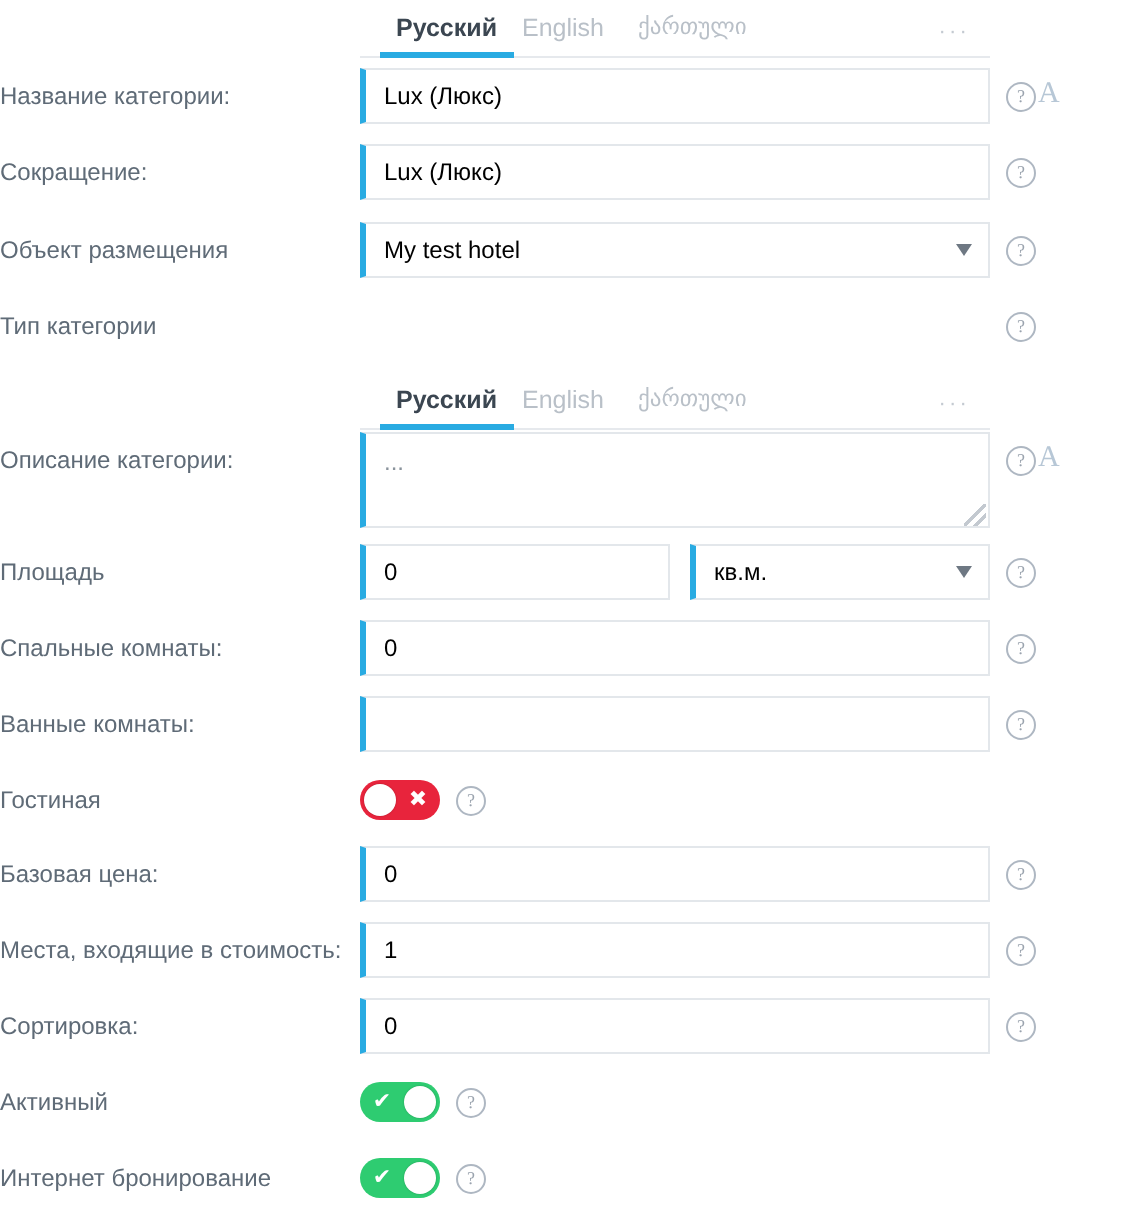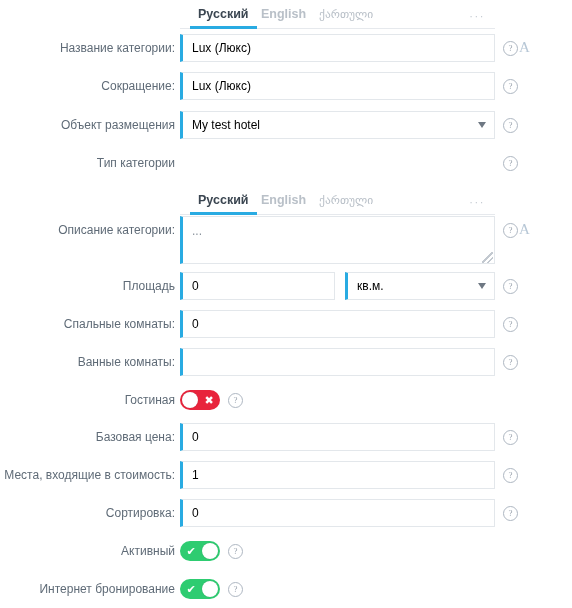--- a/index.html
+++ b/index.html
@@ -15,31 +15,31 @@
   .tabbar .strip{position:absolute;left:0;bottom:0;width:315px;height:1px;background:#e6e9ed;}
   .tab{
     position:absolute;bottom:0;height:28px;line-height:26px;
     font-size:12.5px;color:#b9c0c8;padding:0 2px;white-space:nowrap;
   }
   .tab.active{color:#3b4651;font-weight:bold;}
   .tab.active:after{
     content:"";position:absolute;left:-6px;right:-6px;bottom:0;height:3px;background:#29ABE2;
   }
   .tab-ru{left:16px;}
-  .tab-en{left:79px;font-weight:bold;}
+  .tab-en{left:79px;}
   .tab-ka{left:137px;font-size:11.5px;}
   .tab-more{
     position:absolute;right:10px;bottom:7px;color:#c4cad1;
     letter-spacing:1.6px;font-size:11px;line-height:12px;
   }
 
   
   .row{position:absolute;left:0;width:572px;height:28px;}
   .lbl{
-    position:absolute;left:0;width:175px;text-align:right;
+    position:absolute;left:0;width:175px;
     line-height:28px;font-size:12px;color:#5f6b77;white-space:nowrap;
   }
   .ctl{position:absolute;left:180px;}
 
   .field{
     position:relative;box-sizing:border-box;height:28px;width:315px;
     background:#fff;border:1px solid #e3e7eb;border-left:3px solid #29ABE2;
     font-size:12px;color:#000000;line-height:26px;padding-left:9px;
     white-space:nowrap;overflow:hidden;
   }

